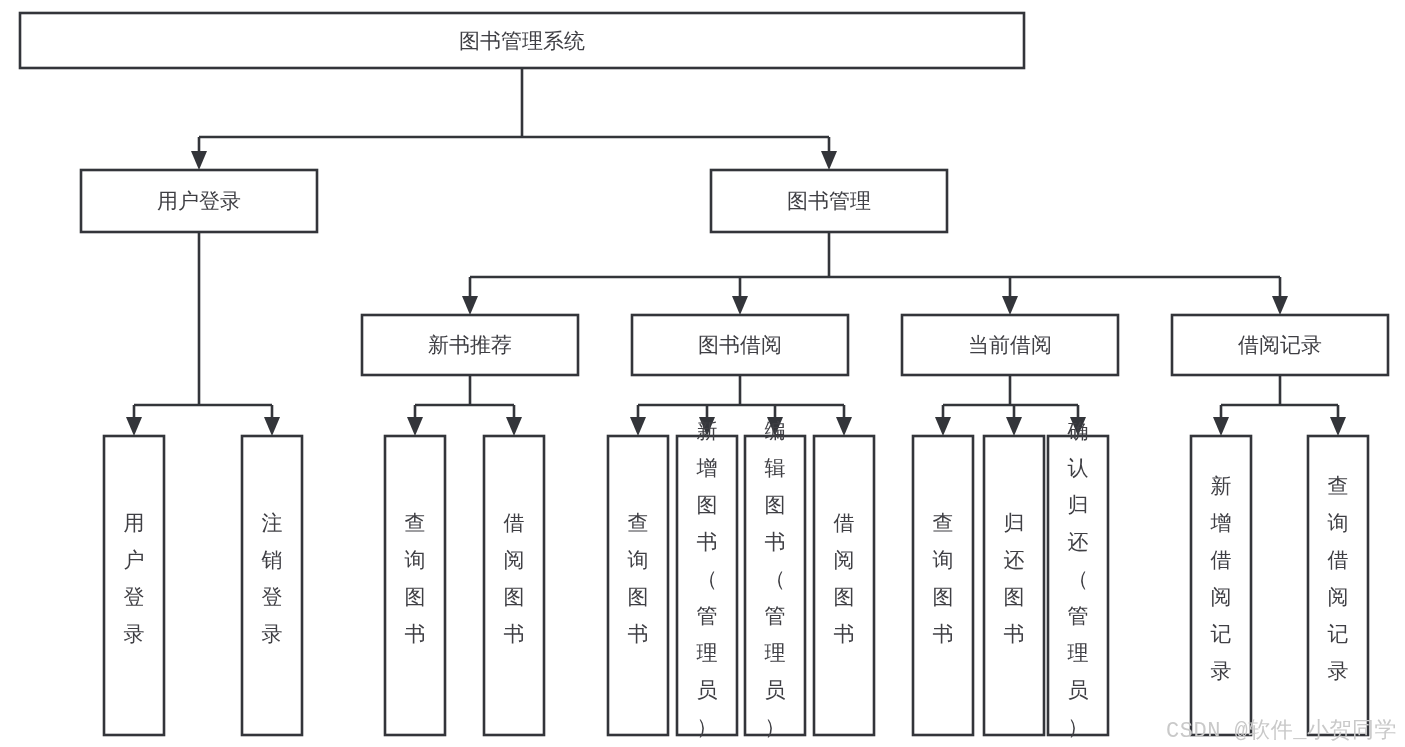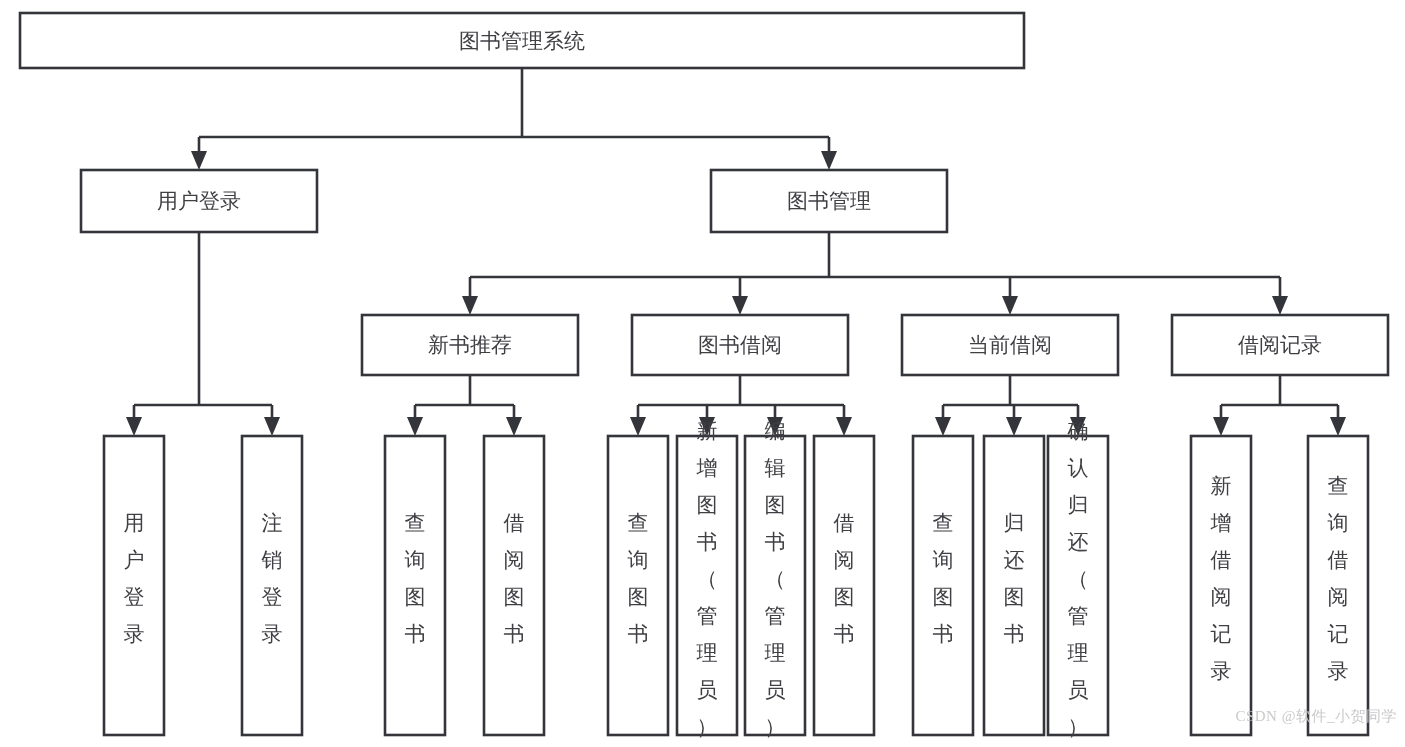--- a/index.html
+++ b/index.html
@@ -49,23 +49,23 @@
   }
   .node-label-vertical {
     fill: #3f3f44;
     font-family: "DejaVu Sans", "Liberation Sans", sans-serif;
     font-size: 21px;
     text-anchor: middle;
   }
   .watermark {
     position: absolute;
     right: 8px;
-    bottom: 21px;
-    font-family: Liberation Serif, serif;
-    font-size: 15px;
+    bottom: 2px;
+    font-family: Liberation Mono, monospace;
+    font-size: 22px;
     color: #c9c9c9;
     letter-spacing: 0.5px;
     white-space: nowrap;
     pointer-events: none;
   }
 </style>
 </head>
 <body>
 
 <div id="diagram-root">

